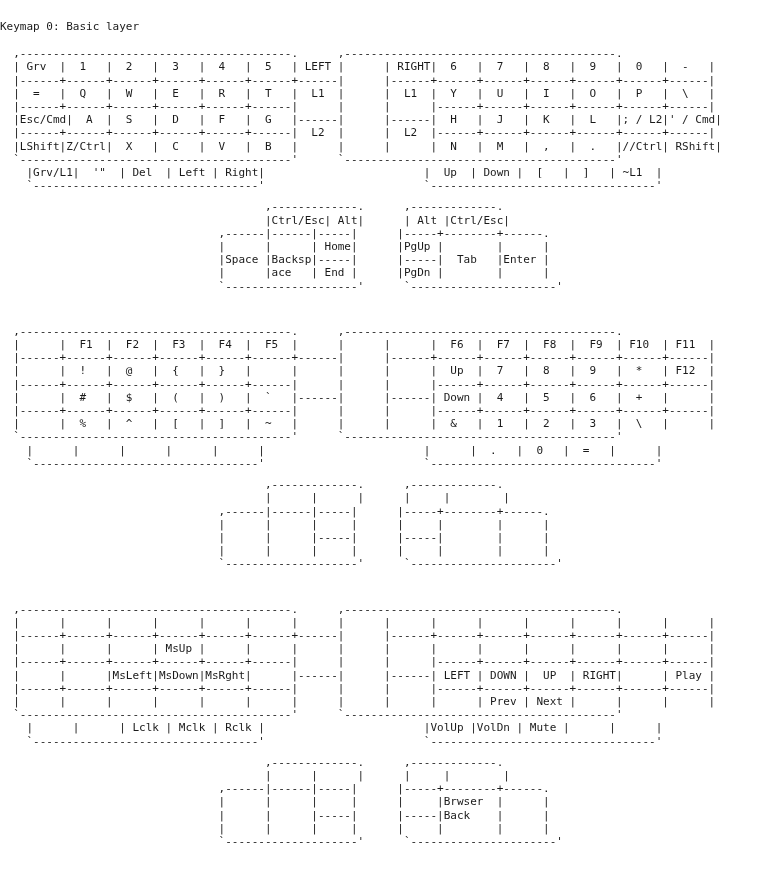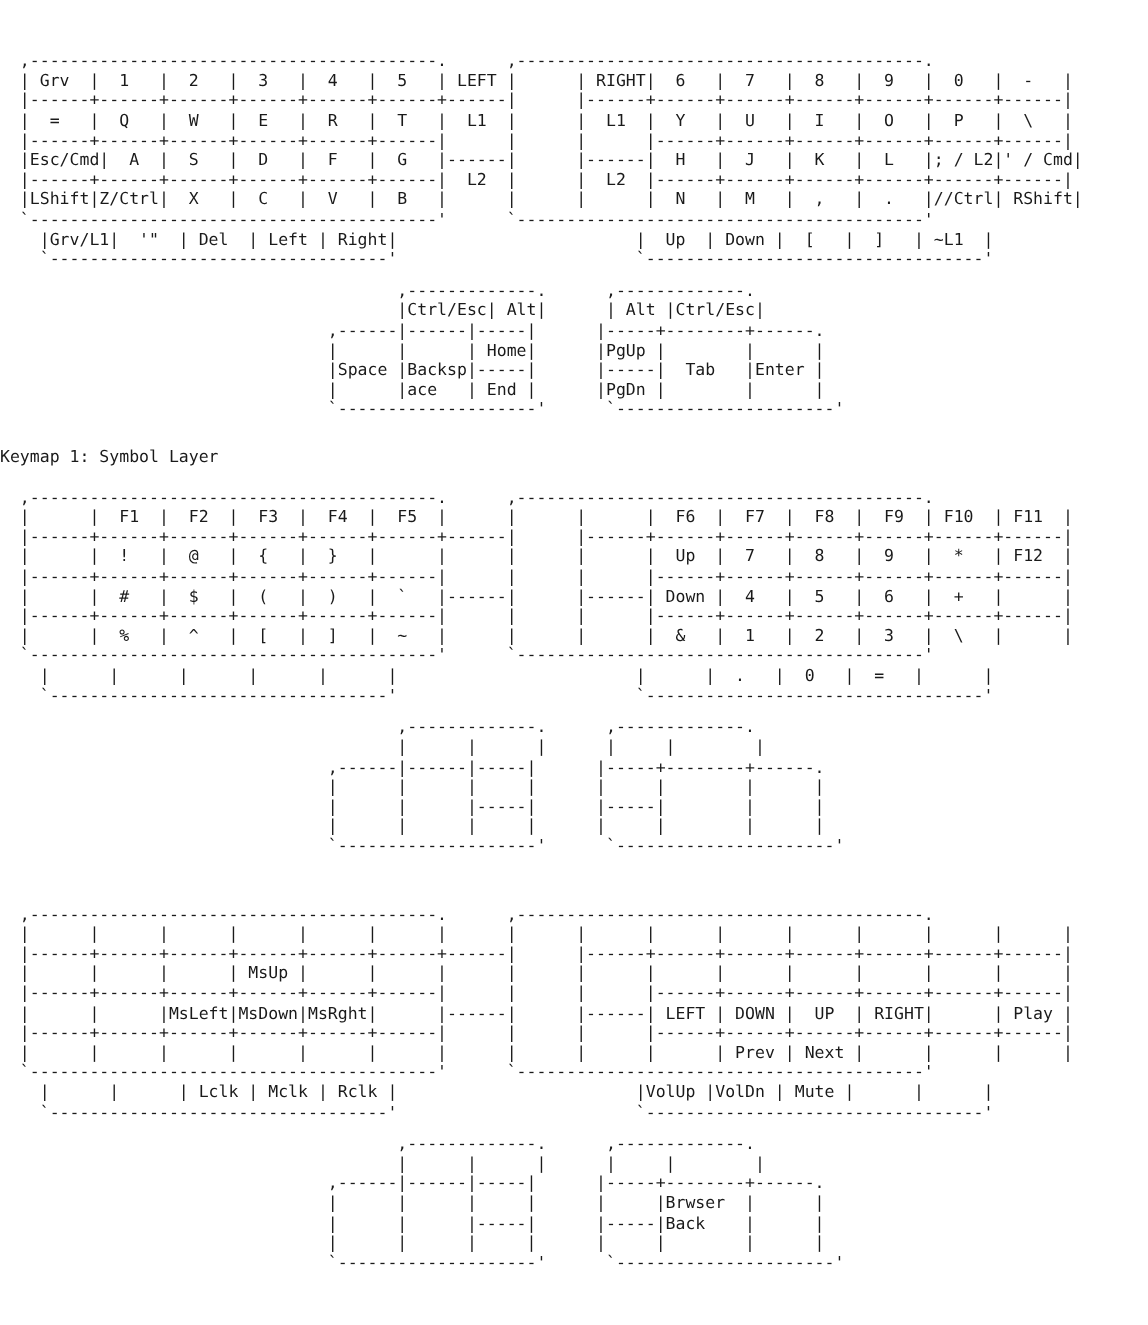--- a/index.html
+++ b/index.html
@@ -50,20 +50,21 @@
   .indent { padding-left: 16px; }
 </style>
 </head>
 <body>
 
 <div class="page">
 
   <div class="first-pad-top"></div>
 
   <div class="section">
+    <pre class="ascii section-title indent">Keymap 0: Basic layer</pre>
     <div class="block-gap-med"></div>
     <pre class="ascii">  ,-----------------------------------------.      ,-----------------------------------------.
   | Grv  |  1   |  2   |  3   |  4   |  5   | LEFT |      | RIGHT|  6   |  7   |  8   |  9   |  0   |  -   |
   |------+------+------+------+------+------+------|      |------+------+------+------+------+------+------|
   |  =   |  Q   |  W   |  E   |  R   |  T   |  L1  |      |  L1  |  Y   |  U   |  I   |  O   |  P   |  \   |
   |------+------+------+------+------+------|      |      |      |------+------+------+------+------+------|
   |Esc/Cmd|  A  |  S   |  D   |  F   |  G   |------|      |------|  H   |  J   |  K   |  L   |; / L2|' / Cmd|
   |------+------+------+------+------+------|  L2  |      |  L2  |------+------+------+------+------+------|
   |LShift|Z/Ctrl|  X   |  C   |  V   |  B   |      |      |      |  N   |  M   |  ,   |  .   |//Ctrl| RShift|
   `-----------------------------------------'      `-----------------------------------------'
@@ -75,21 +76,20 @@
                                  ,------|------|-----|      |-----+--------+------.
                                  |      |      | Home|      |PgUp |        |      |
                                  |Space |Backsp|-----|      |-----|  Tab   |Enter |
                                  |      |ace   | End |      |PgDn |        |      |
                                  `--------------------'      `----------------------'</pre>
   </div>
 
   <div class="section-pad-top"></div>
 
   <div class="section">
-    <pre class="ascii section-title indent">Keymap 1: Symbol Layer</pre>
     <div class="block-gap-med"></div>
     <pre class="ascii">  ,-----------------------------------------.      ,-----------------------------------------.
   |      |  F1  |  F2  |  F3  |  F4  |  F5  |      |      |      |  F6  |  F7  |  F8  |  F9  | F10  | F11  |
   |------+------+------+------+------+------+------|      |------+------+------+------+------+------+------|
   |      |  !   |  @   |  {   |  }   |      |      |      |      |  Up  |  7   |  8   |  9   |  *   | F12  |
   |------+------+------+------+------+------|      |      |      |------+------+------+------+------+------|
   |      |  #   |  $   |  (   |  )   |  `   |------|      |------| Down |  4   |  5   |  6   |  +   |      |
   |------+------+------+------+------+------|      |      |      |------+------+------+------+------+------|
   |      |  %   |  ^   |  [   |  ]   |  ~   |      |      |      |  &amp;   |  1   |  2   |  3   |  \   |      |
   `-----------------------------------------'      `-----------------------------------------'

